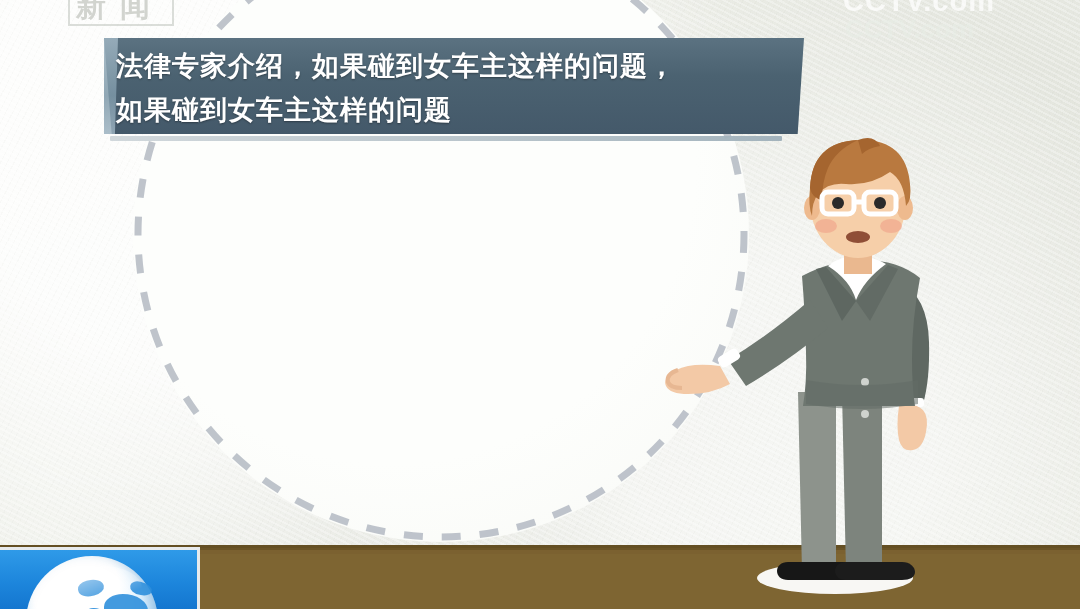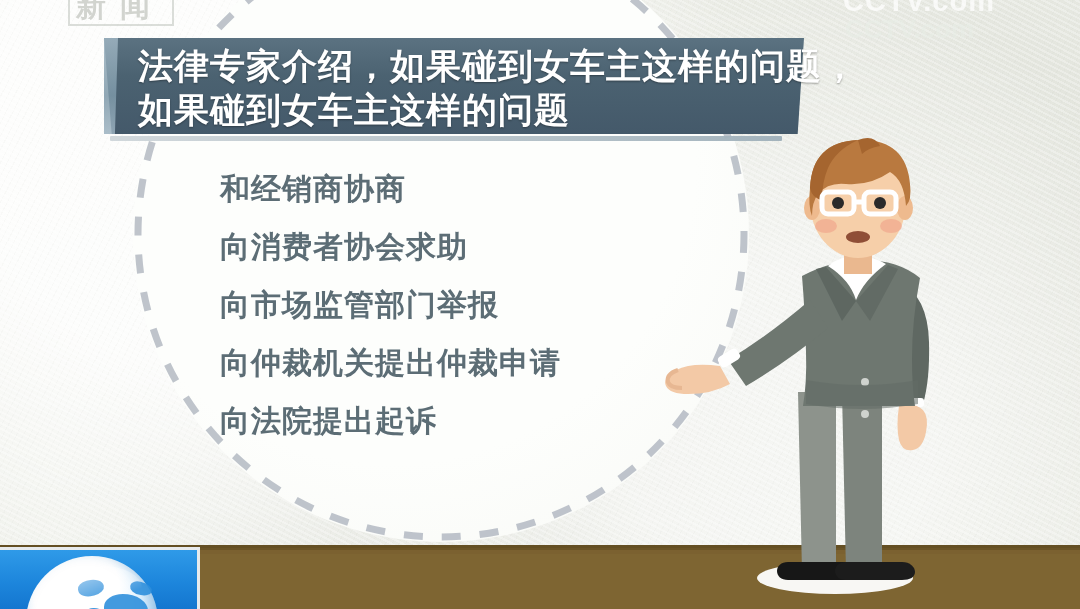--- a/index.html
+++ b/index.html
@@ -114,23 +114,23 @@
     clip-path:polygon(0 0, 100% 0, 99.1% 100%, 1.1% 100%);
     box-shadow:0 3px 7px rgba(90,100,110,.28);
   }
   .headline-edge {
     position:absolute; left:104px; top:38px; width:14px; height:96px;
     background:linear-gradient(180deg,#9fb5c2,#7d98a8 60%,#9cb2c0);
     clip-path:polygon(0 0, 100% 0, 78% 100%, 0 100%);
     opacity:.85;
   }
   .headline-text {
-    position:absolute; left:138px; top:44px; width:676px;
+    position:absolute; left:116px; top:44px; width:676px;
     color:#ffffff;
-    font-size:35px; font-weight:bold;
+    font-size:27px; font-weight:bold;
     line-height:44px; letter-spacing:1px;
     text-shadow:0 1px 2px rgba(0,0,0,.35);
   }
   .headline-text div { white-space:nowrap; }
   .headline-rule {
     position:absolute; left:110px; top:136px; width:672px; height:5px;
     background:linear-gradient(90deg,#cfd6da,#aebcc4 70%,#9fb0ba);
     border-radius:1px; opacity:.95;
   }
 
@@ -223,27 +223,20 @@
   </div>
 
   <div class="headline"></div>
   <div class="headline-edge"></div>
   <div class="headline-text">
     <div>法律专家介绍，如果碰到女车主这样的问题，</div>
     <div>如果碰到女车主这样的问题</div>
   </div>
   <div class="headline-rule"></div>
 
-  <div class="list">
-    <div class="list-item">和经销商协商</div>
-    <div class="list-item">向消费者协会求助</div>
-    <div class="list-item">向市场监管部门举报</div>
-    <div class="list-item">向仲裁机关提出仲裁申请</div>
-    <div class="list-item">向法院提出起诉</div>
-  </div>
 
   <div class="globe-box">
     <div class="sphere">
       <div class="land l1"></div>
       <div class="land l2"></div>
       <div class="land l3"></div>
       <div class="land l4"></div>
       <div class="gloss"></div>
     </div>
   </div>

